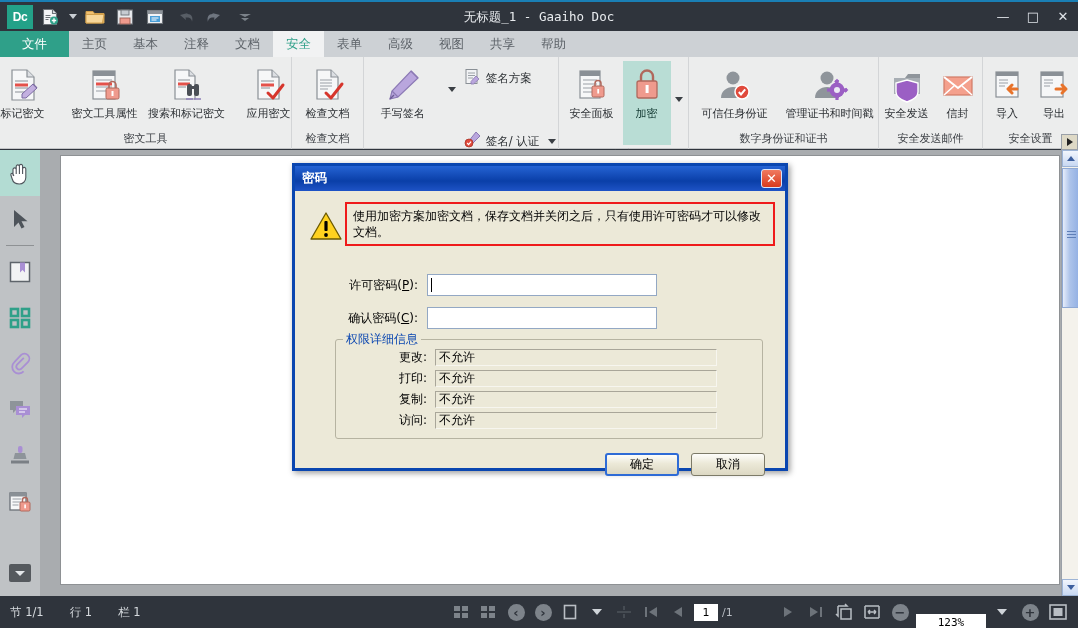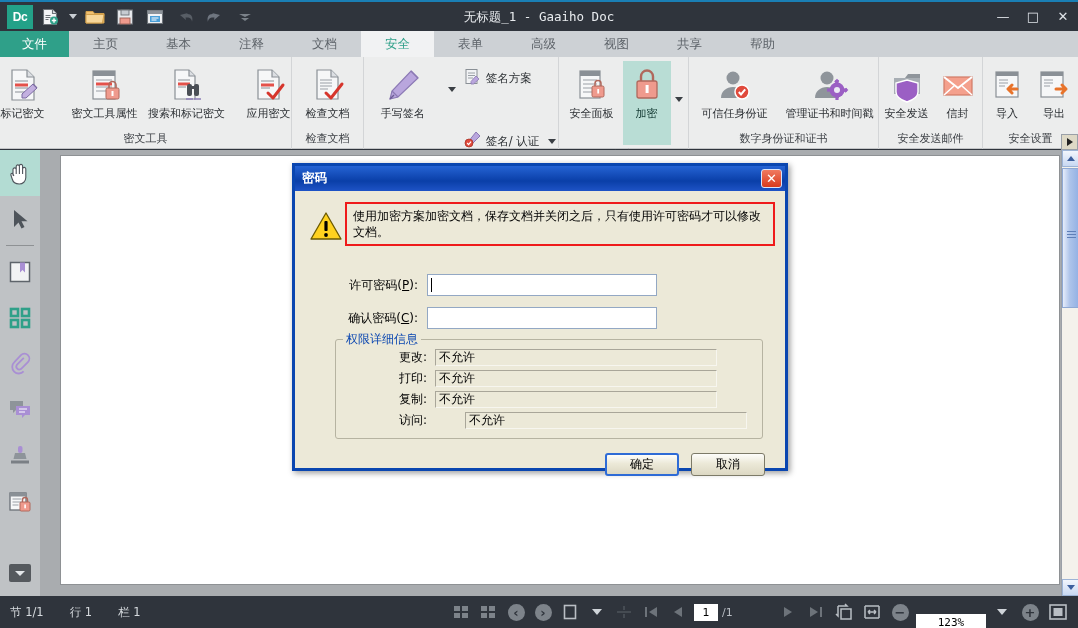--- a/index.html
+++ b/index.html
@@ -57,21 +57,21 @@
 
   
   .tabbar {
     position: absolute; left: 0; top: 31px; width: 1078px; height: 26px;
     background: #cdd1d5;
     display: flex; align-items: stretch;
     font-size: 12.5px;
   }
   .tab {
     display: flex; align-items: center; justify-content: center;
-    padding: 0 24px; color: #5c6268; cursor: default; white-space: nowrap;
+    padding: 0 13px; color: #5c6268; cursor: default; white-space: nowrap;
   }
   .tab.file { background: #2fa089; color: #ffffff; padding: 0 22px; font-weight: normal; }
   .tab.active { background: #f1f2f3; color: #2fa089; }
 
   
   .ribbon {
     position: absolute; left: 0; top: 57px; width: 1078px; height: 92px;
     background: #eceded;
     border-bottom: 1px solid #c4c6c8;
   }
@@ -774,21 +774,21 @@
         <div class="perm-val">不允许</div>
       </div>
       <div class="perm-row" style="left:48px; top:179px;">
         <div class="perm-label">打印:</div>
         <div class="perm-val">不允许</div>
       </div>
       <div class="perm-row" style="left:48px; top:200px;">
         <div class="perm-label">复制:</div>
         <div class="perm-val">不允许</div>
       </div>
-      <div class="perm-row" style="left:48px; top:221px;gap:30px;">
+      <div class="perm-row" style="left:48px; top:221px;">
         <div class="perm-label">访问:</div>
         <div class="perm-val">不允许</div>
       </div>
 
       <div class="dlg-btn default" style="left:310px; top:262px;">确定</div>
       <div class="dlg-btn" style="left:396px; top:262px;">取消</div>
     </div>
   </div>
 
   <div class="statusbar">

